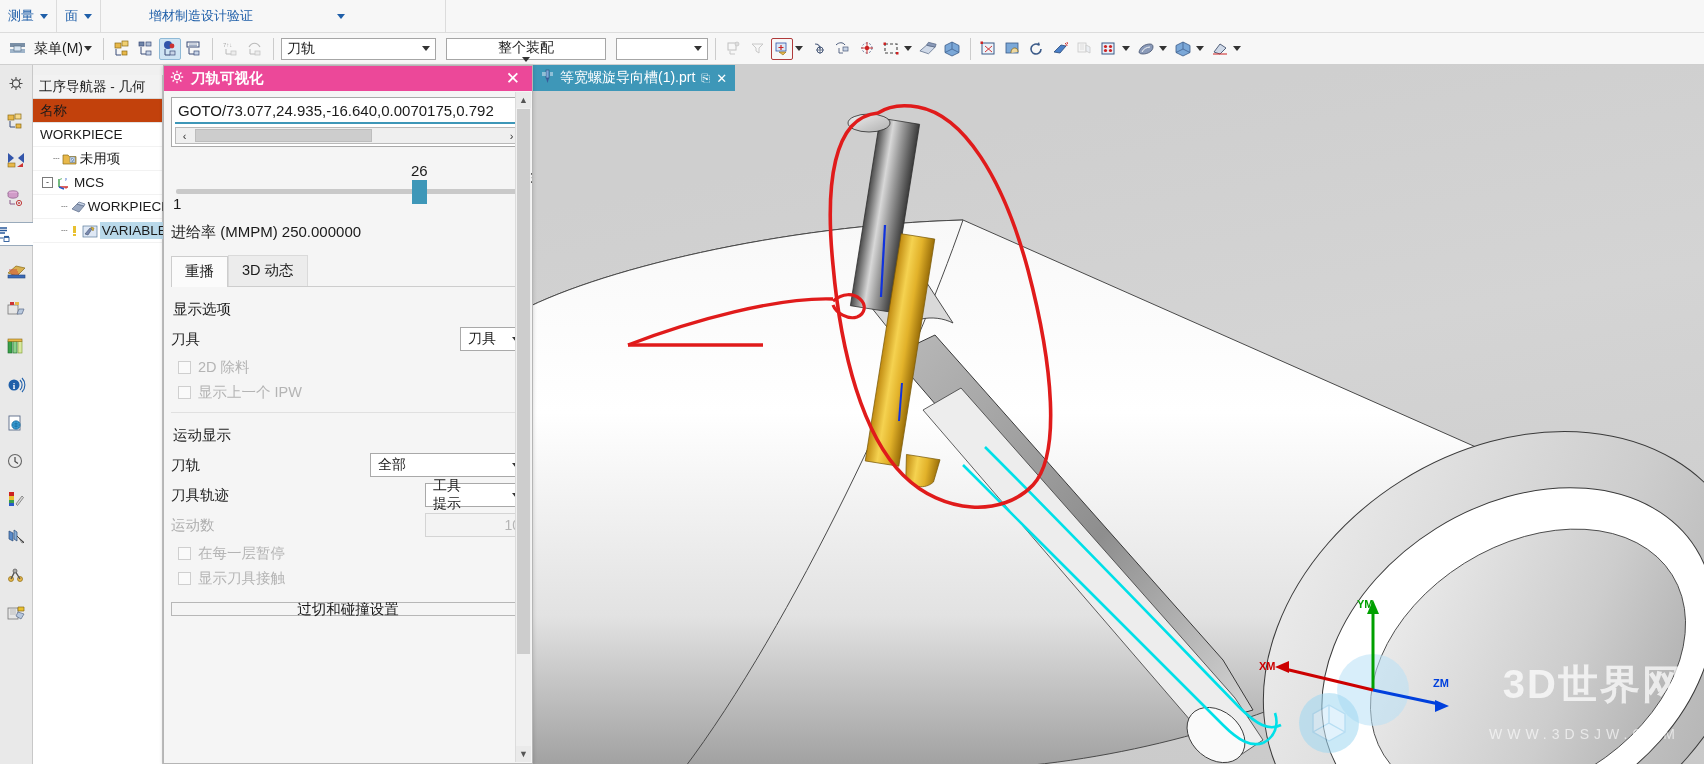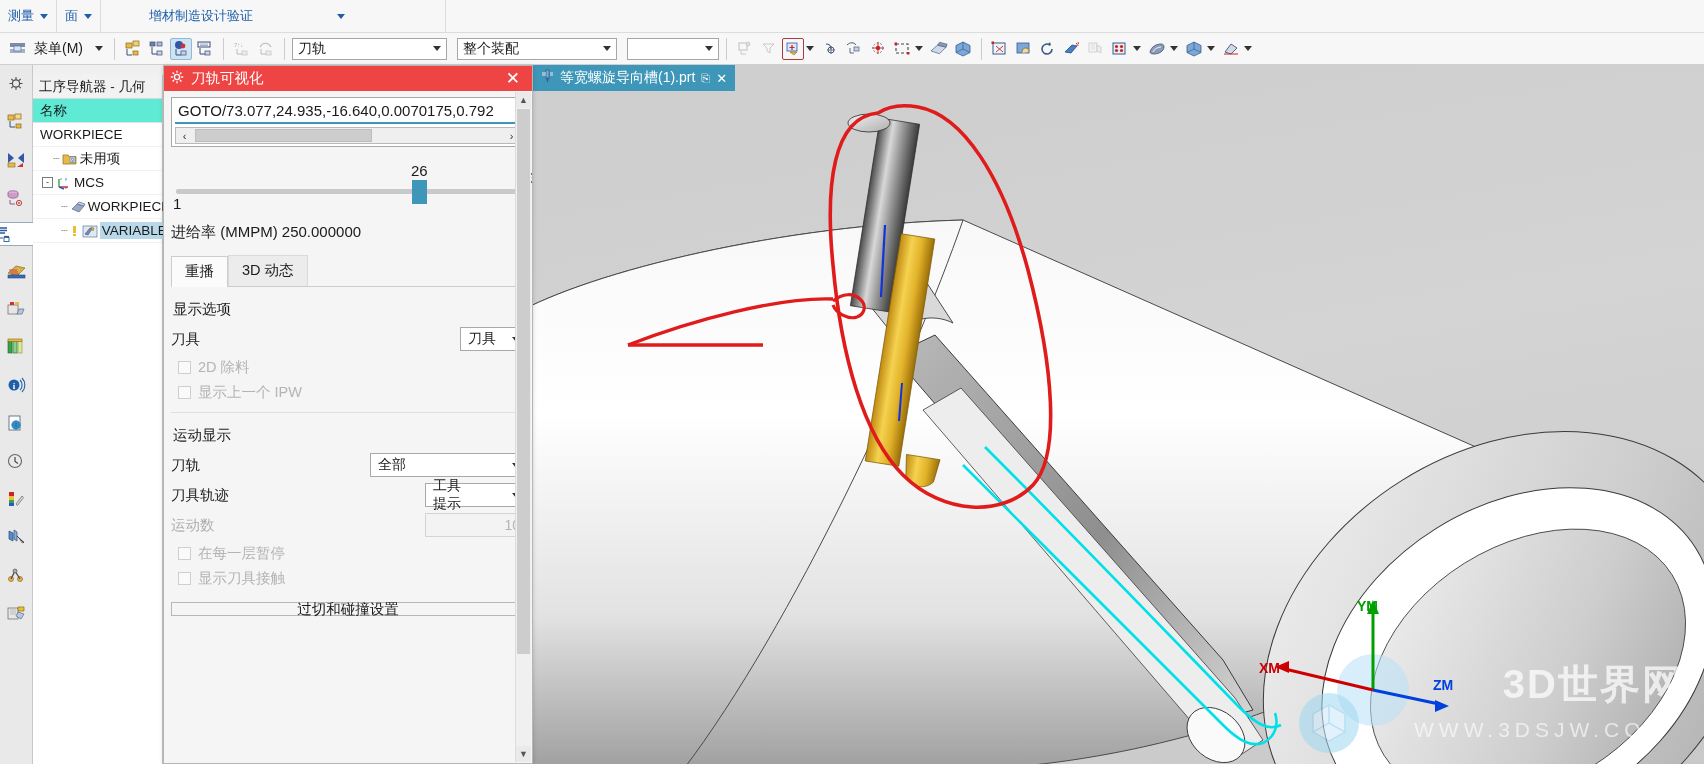--- a/index.html
+++ b/index.html
@@ -31,21 +31,21 @@
   }
   .tb-sep { width:1px; height:22px; background:#ccc; margin:0 5px; }
   .tb-btn {
     width:22px; height:22px; display:inline-flex; align-items:center; justify-content:center;
     border:1px solid transparent; border-radius:2px; position:relative;
   }
   .tb-btn.active { background:#cfe4f3; border-color:#8fb9d6; }
   .tb-btn.framed { border-color:#b03a3a; }
   .tb-btn.dim { opacity:.42; }
   .tb-caret { width:0;height:0;border-left:4px solid transparent;border-right:4px solid transparent;border-top:5px solid #333; margin:0 3px 0 0; }
-  .menu-btn { display:flex; align-items:center; gap:12px; font-size:14px; padding:0 4px; }
+  .menu-btn { display:flex; align-items:center; gap:1px; font-size:14px; padding:0 4px; }
   .combo {
     height:22px; border:1px solid #a6a6a6; background:#fff;
     display:flex; align-items:center; justify-content:space-between;
     padding:0 5px; font-size:14px;
   }
   
   #rail {
     position:absolute; left:0; top:65px; width:33px; height:699px;
     background:#e9e9e9; border-right:1px solid #c8c8c8;
     display:flex; flex-direction:column; align-items:center; padding-top:5px; gap:11px;
@@ -57,36 +57,36 @@
   #nav-panel {
     position:absolute; left:33px; top:75px; width:130px; height:699px;
     background:#fff; border-right:1px solid #c8c8c8;
   }
   #nav-title {
     height:24px; background:#f2f2f2; border-bottom:1px solid #d8d8d8;
     display:flex; align-items:center; padding-left:6px; font-size:13.5px; white-space:nowrap;
   }
   #nav-colhead {
     height:24px; border-bottom:1px solid #e2e2e2; display:flex;align-items:center;
-    padding-left:7px; font-size:13.5px; background:#5eead4;
+    padding-left:7px; font-size:13.5px; background:#c2410c;
   }
   .tree-row { height:24px; display:flex; align-items:center; font-size:13.5px; white-space:nowrap; position:relative; border-bottom:1px solid #f2f2f2;}
   .node-ico { width:15px;height:14px;display:inline-block;margin-right:3px;vertical-align:middle; }
   .sel-text { background:#b9d9ea; padding:1px 2px; }
   .expander { width:11px;height:11px;border:1px solid #7a7a7a;background:#fff;font-size:9px;line-height:9px;text-align:center;display:inline-block;margin-right:3px;color:#333; }
 
   
   #dialog {
     position:absolute; left:163px; top:65px; width:370px; height:699px;
     background:#f5f5f5; border:1px solid #b5b5b5; box-shadow:0 1px 4px rgba(0,0,0,.18);
     z-index:30;
   }
   #dlg-title {
-    height:25px; background:#ef4444; color:#fff; display:flex; align-items:center;
-    padding:0 6px; font-size:14.5px; gap:7px;
+    height:25px; background:#ec4899; color:#fff; display:flex; align-items:center;
+    padding:0 6px; font-size:14.5px; gap:7px;font-weight:bold;
   }
   #dlg-close { margin-left:auto; font-size:17px; line-height:1; padding:0 6px; color:#fff; }
   #dlg-body { padding:6px 7px 0 7px; height:674px; overflow:hidden; position:relative; }
   .goto-box { border:1px solid #a9a9a9; background:#fff; padding:3px 3px 2px 3px; }
   .goto-text { font-size:15px; white-space:nowrap; overflow:hidden; padding:1px 2px 3px 3px; border-bottom:2px solid #3e97b8; }
   .hscroll { height:17px; border:1px solid #b9b9b9; background:#efefef; display:flex; align-items:center; margin-top:3px; }
   .hscroll .arw { width:17px;height:15px;display:flex;align-items:center;justify-content:center;font-size:11px;color:#333; }
   .hscroll .thumb { height:13px; background:#cdcdcd; border:1px solid #bdbdbd; flex:0 0 auto; width:177px; margin-left:2px; }
   .hscroll .track { flex:1; }
   .slider-wrap { margin-top:16px; position:relative; height:42px; }
@@ -124,22 +124,22 @@
     position:absolute; left:533px; top:65px; width:1171px; height:699px;
     background:linear-gradient(170deg,#cfcfcf 0%,#cfcfcf 16%,#d4d4d4 45%,#c9c9c9 100%);
     overflow:hidden;
   }
   #vtab {
     position:absolute; left:0; top:0; height:26px; background:#3e97b8; color:#fff;
     display:flex; align-items:center; padding:0 8px; font-size:14px; gap:6px; z-index:5;
   }
   #annot { position:absolute; left:130px; top:140px; color:#e01b1b; font-size:24px; line-height:42px; z-index:6; }
   #watermark-text { position:absolute; right:20px; bottom:52px; color:rgba(255,255,255,.72); font-size:40px; font-weight:bold; letter-spacing:2px; z-index:4; }
-  #watermark-sub { position:absolute; right:36px; bottom:22px; color:rgba(255,255,255,.62); font-size:21px; letter-spacing:5px; z-index:4; }
-  .triad-lab { position:absolute; font-size:14px; font-weight:bold; z-index:6; }
+  #watermark-sub { position:absolute; right:24px; bottom:22px; color:rgba(255,255,255,.62); font-size:14px; letter-spacing:5px; z-index:4; }
+  .triad-lab { position:absolute; font-size:11px; font-weight:bold; z-index:6; }
 </style>
 </head>
 <body>
 
 <div id="ribbon-row">
   <div class="ribbon-group">
     <span class="ribbon-label">测量</span>
     <span class="caret blue"></span>
   </div>
   <div class="ribbon-group">
@@ -213,21 +213,21 @@
         <path d="M4 9v5h5" stroke="#666" fill="none" stroke-width="1"></path>
         <rect x="9" y="11" width="5" height="4" fill="#ddd" stroke="#777" stroke-width=".7"></rect>
       </svg>
   </span>
   <span class="tb-sep"></span>
 
   <span class="combo" style="width:155px;">
     <span>刀轨</span>
     <span class="caret"></span>
   </span>
-  <span class="combo" style="width:160px;margin-left:8px;">
+  <span class="combo" style="width:160px;margin-left:8px;flex-direction:column;">
     <span>整个装配</span>
     <span class="caret"></span>
   </span>
   <span class="combo" style="width:92px;margin-left:8px;">
     <span></span>
     <span class="caret"></span>
   </span>
   <span class="tb-sep"></span>
 
   <span class="tb-btn dim">

